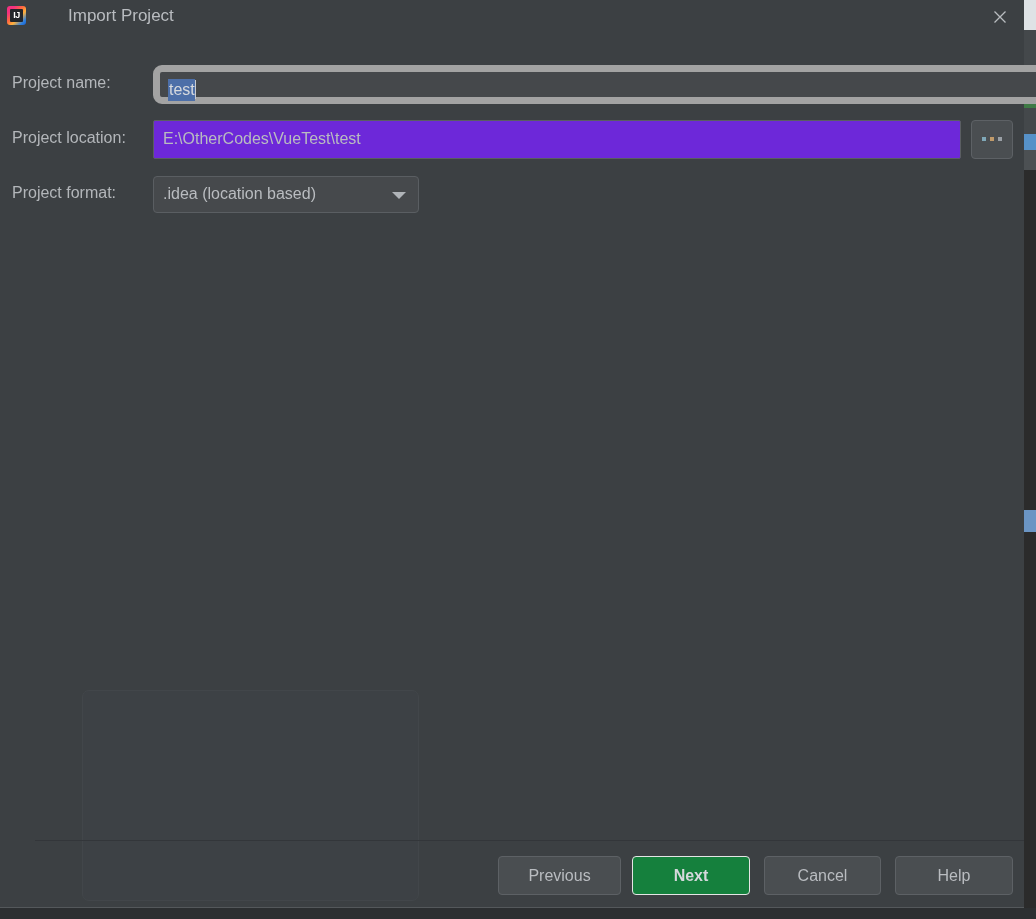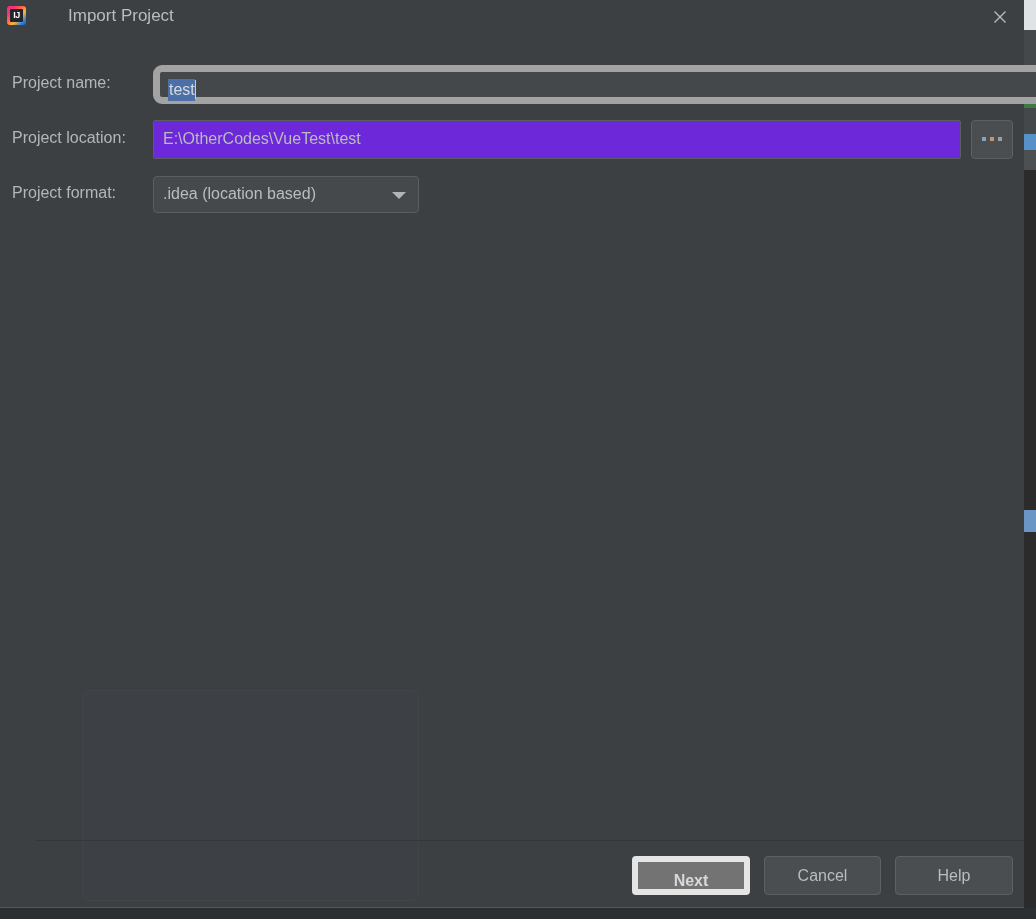--- a/index.html
+++ b/index.html
@@ -281,22 +281,22 @@
     line-height: 37px;
     cursor: default;
     white-space: nowrap;
   }
   .btn.secondary {
     background: #4a4e51;
     border: 1px solid #5d6165;
     color: #b9bcc0;
   }
   .btn.primary {
-    background: #737373;
-    border: 6px solid #e5e5e5;
+    background: #15803d;
+    border: 1px solid #e5e5e5;
     color: #d5d8dc;
     font-weight: bold;
   }
   #btn-previous { left: 498px; top: 856px; width: 123px; }
   #btn-next     { left: 632px; top: 856px; width: 118px; }
   #btn-cancel   { left: 764px; top: 856px; width: 117px; }
   #btn-help     { left: 895px; top: 856px; width: 118px; }
 
   
   .bottom-border {
@@ -386,20 +386,21 @@
 
     <div class="combo-format">
       <div class="val">.idea (location based)</div>
       <div class="arrow"></div>
     </div>
 
     <div class="ghost-panel"></div>
 
     <div class="sep-line"></div>
 
+    <div class="btn secondary" id="btn-previous">Previous</div>
 
     <div class="btn primary" id="btn-next">Next</div>
 
     <div class="btn secondary" id="btn-cancel">Cancel</div>
 
     <div class="btn secondary" id="btn-help">Help</div>
 
     <div class="bottom-border"></div>
   </div>
 

